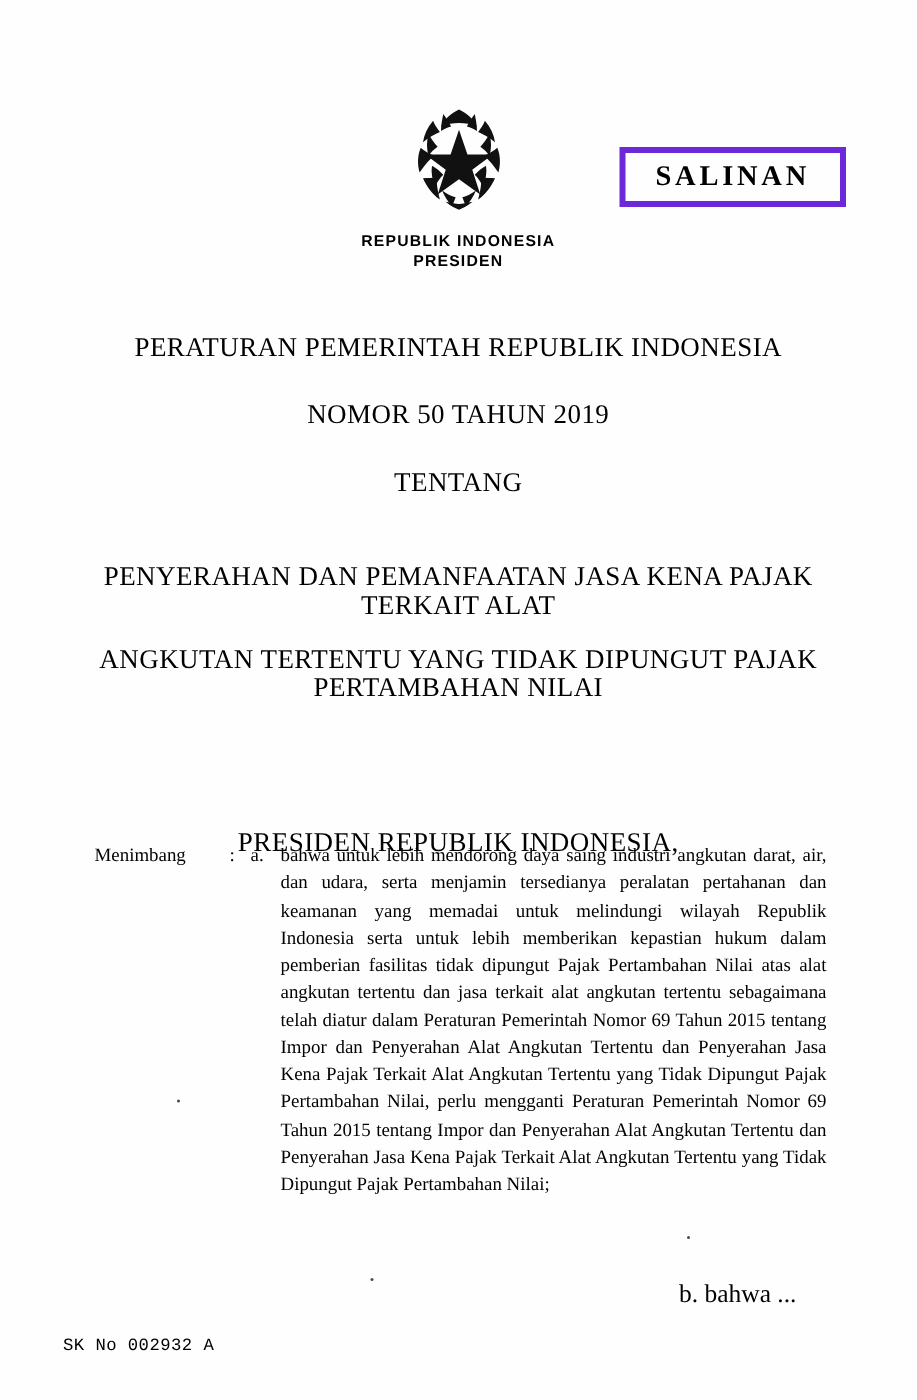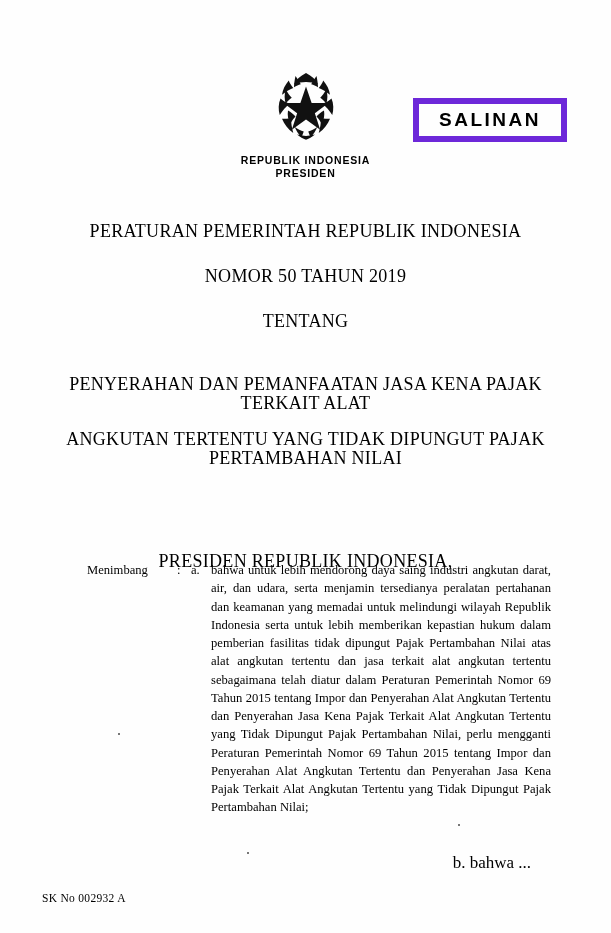--- a/index.html
+++ b/index.html
@@ -37,23 +37,23 @@
   }
   .emblem {
     width: 90px;
     height: 76px;
     display: block;
   }
   .salinan-box {
     position: absolute;
     top: 30px;
     left: 413px;
-    border: 6px solid #6d28d9;
+    border: 4px solid #6d28d9;
     padding: 6px 20px 7px 20px;
-    font-family: Liberation Sans, sans-serif;
+    font-family: Liberation Serif, serif;
     font-size: 19px;
     font-weight: bold;
     letter-spacing: 2.5px;
     line-height: 1;
   }
   .presiden-lines {
     margin-top: 6px;
     font-family: "Liberation Sans", sans-serif;
     font-size: 10.5px;
     font-weight: bold;
@@ -79,21 +79,20 @@
   .gap-44 { height: 44px; }
   .gap-40 { height: 40px; }
 
   
   .considerans {
     position: absolute;
     top: 561px;
     left: 63px;
     right: 60px;
     font-size: 12.6px;
-    margin-left: 24px;
   }
   .cons-row {
     display: flex;
     align-items: flex-start;
   }
   .cons-label {
     width: 90px;
     flex: 0 0 90px;
     text-align: left;
     line-height: 1.45;
@@ -122,21 +121,21 @@
     top: 853px;
     right: 80px;
     font-size: 17px;
   }
 
   
   .footer {
     position: absolute;
     bottom: 29px;
     left: 42px;
-    font-family: Liberation Serif, serif;
+    font-family: Liberation Mono, monospace;
     font-size: 11.5px;
     letter-spacing: 0.3px;
   }
 
   
   .speck {
     position: absolute;
     width: 2px;
     height: 2px;
     background: #4a4a4a;

